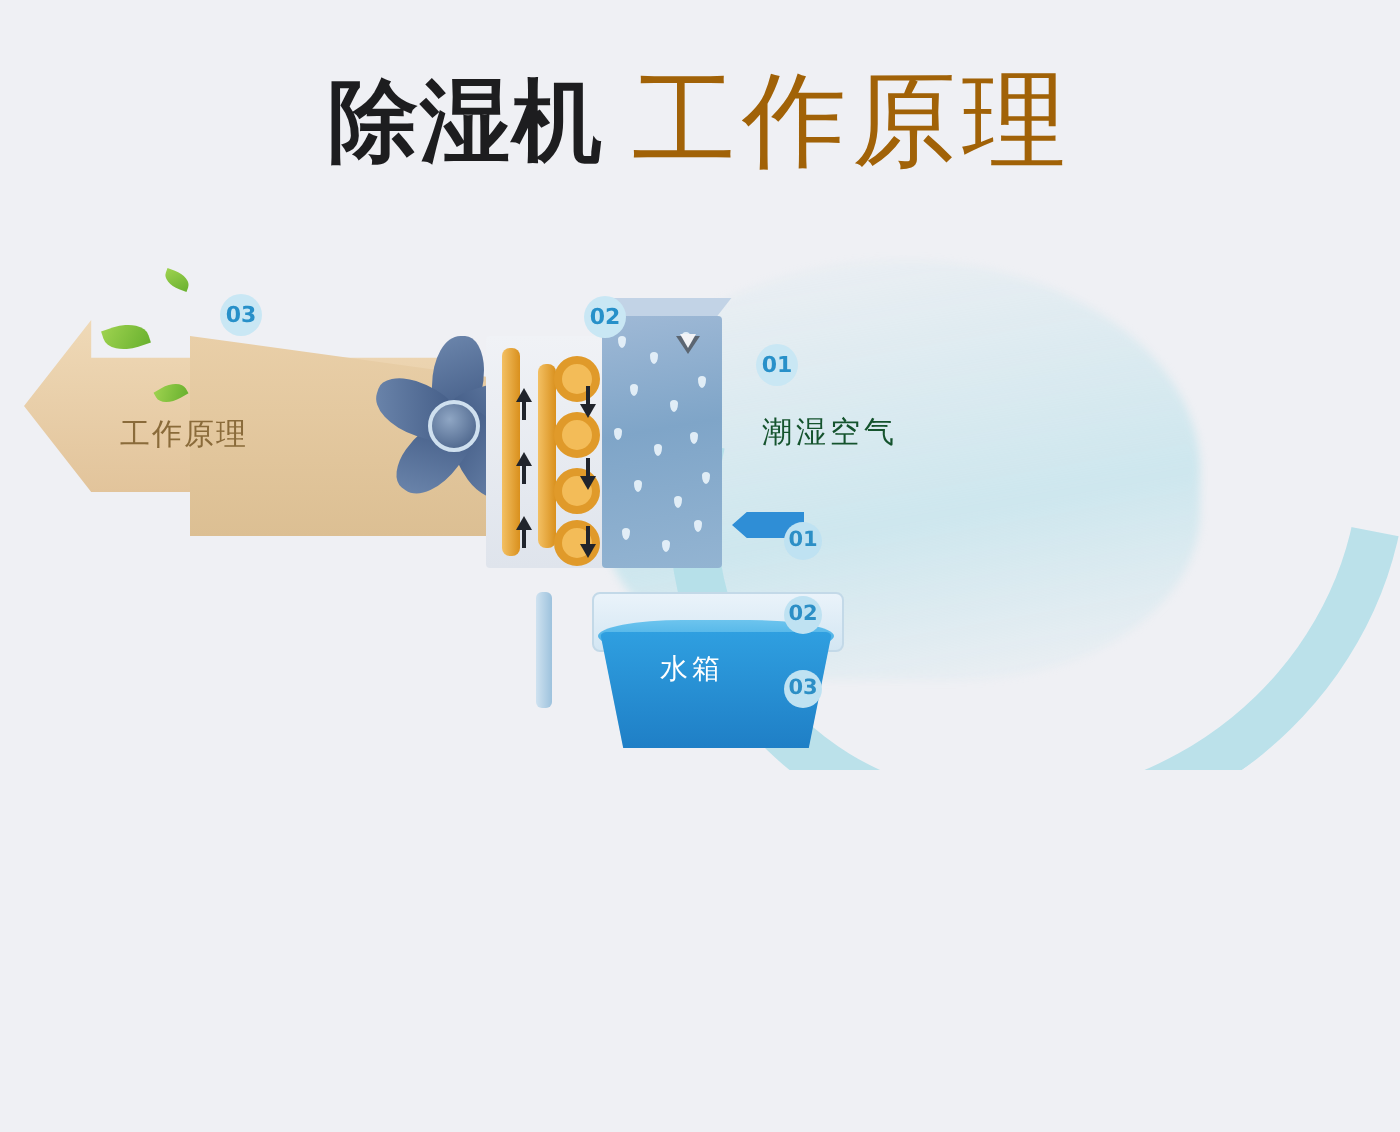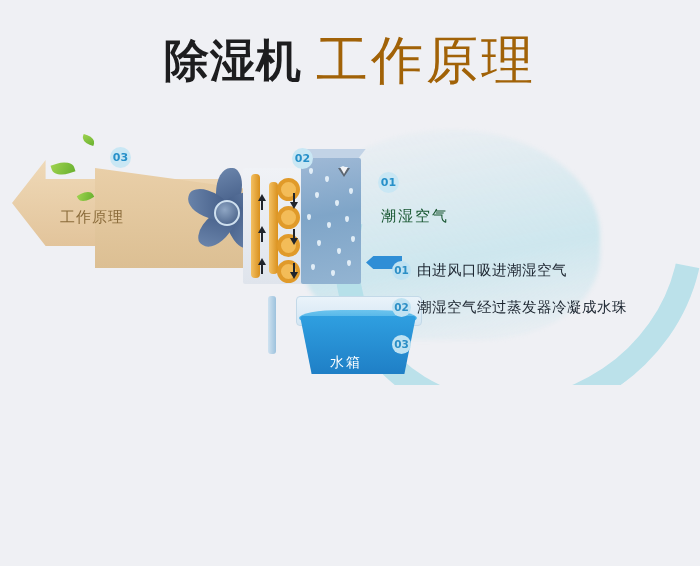--- a/index.html
+++ b/index.html
@@ -277,21 +277,21 @@
   }
   .tank-lip {
     position: absolute;
     left: 299px; top: 200px;
     width: 118px; height: 16px;
     background: linear-gradient(180deg, #6cc4ee 0%, #3aa7e2 100%);
     border-radius: 50% / 70%;
   }
   .tank-label {
     position: absolute;
-    left: 330px; top: 244px;
+    left: 330px; top: 216px;
     font-size: 14px;
     color: #ffffff;
     letter-spacing: 2px;
     font-weight: 500;
   }
   .drip-pipe {
     position: absolute;
     left: 268px; top: 186px;
     width: 8px; height: 58px;
     background: linear-gradient(90deg, #cfe2f0, #9dc2dd);
@@ -481,25 +481,23 @@
     <div class="bad bad-03">03</div>
     <div class="bad bad-02">02</div>
     <div class="bad bad-01">01</div>
 
     <div class="ill-label lab-humid">潮湿空气</div>
   </div>
 
   <div class="steps">
     <div class="step">
       <div class="step-num">01</div>
-      <div class="step-txt">由进风口吸进潮湿空气</div>
     </div>
     <div class="step">
       <div class="step-num">02</div>
-      <div class="step-txt">潮湿空气经过蒸发器冷凝成水珠</div>
     </div>
     <div class="step">
       <div class="step-num">03</div>
     </div>
   </div>
 
 
 
 </div>
 

